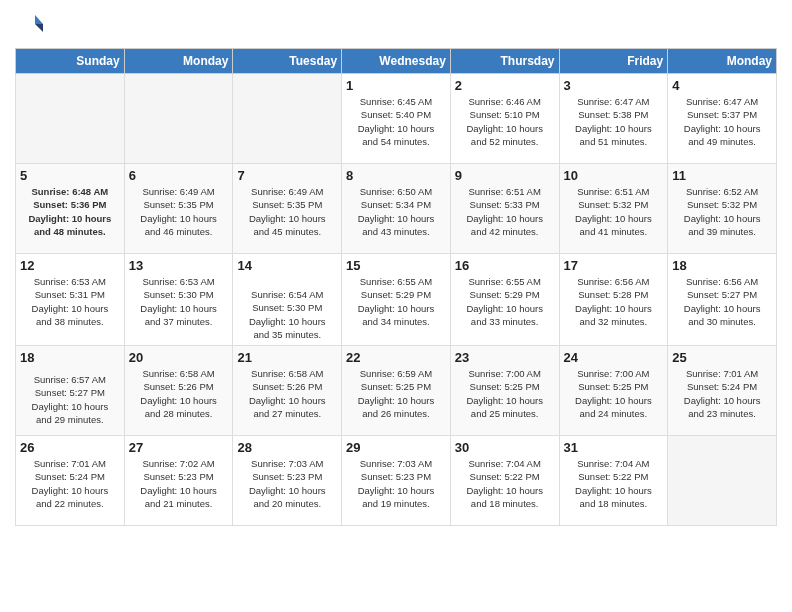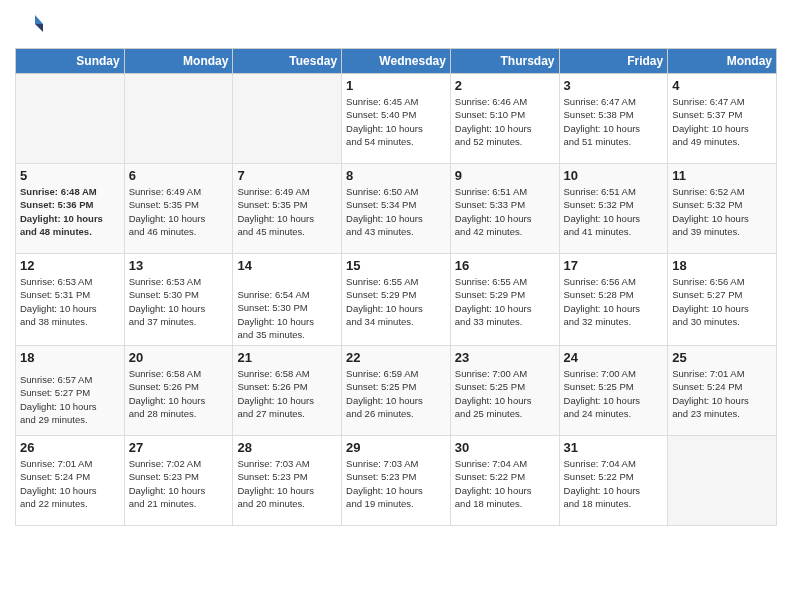--- a/index.html
+++ b/index.html
@@ -83,20 +83,21 @@
       font-size: 13px;
       font-weight: bold;
       color: #222;
       display: block;
       margin-bottom: 2px;
     }
     .day-info {
       font-size: 9.5px;
       line-height: 1.4;
       color: #333;
+      text-align: center;
     }
   </style>
 </head>
 <body>
 
 <div class="header">
   <div class="logo">
     <svg class="logo-icon" viewBox="0 0 30 30">
       <polygon points="20,5 28,14 20,14" fill="#3a7abf"></polygon>
       <polygon points="20,14 28,14 28,22" fill="#2c3e6b"></polygon>

